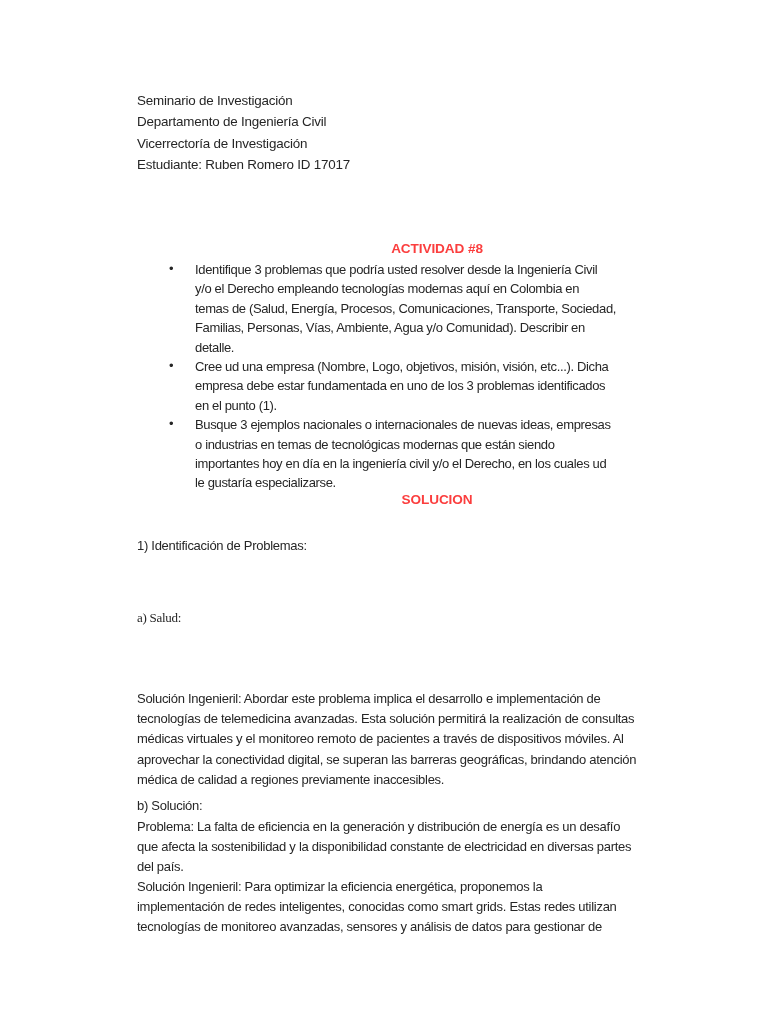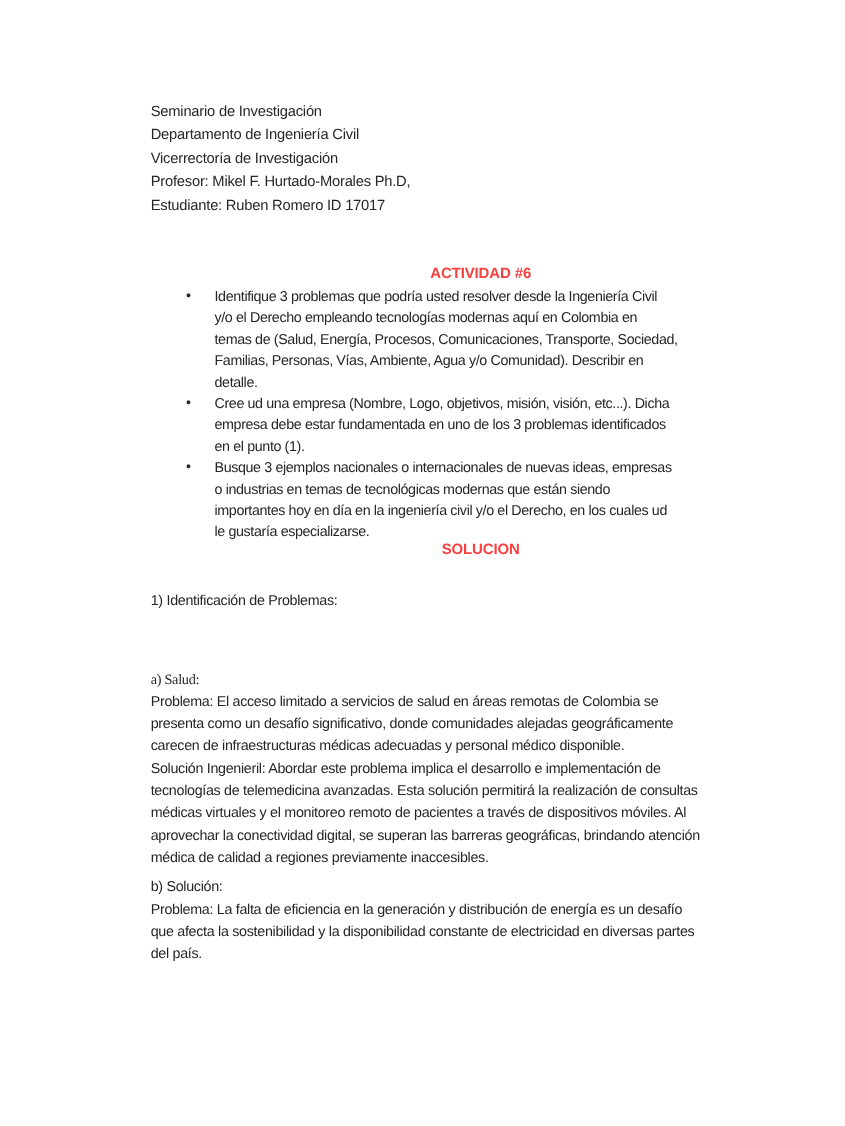--- a/index.html
+++ b/index.html
@@ -71,25 +71,24 @@
 </style>
 </head>
 <body>
 
 <div class="page">
 
   <div class="abs header-block">
     <span>Seminario de Investigación</span>
     <span>Departamento de Ingeniería Civil</span>
     <span>Vicerrectoría de Investigación</span>
-    <span>Profesor: Mikel F. Hurtado-Morales Ph.D,</span>
     <span>Estudiante: Ruben Romero ID 17017</span>
   </div>
 
-  <div class="abs red-label activity-title">ACTIVIDAD #6</div>
+  <div class="abs red-label activity-title">ACTIVIDAD #8</div>
 
   <ul class="abs bullet-list">
     <li>
       <span class="marker">•</span>
       <span class="wrap">Identifique 3 problemas que podría usted resolver desde la Ingeniería Civil
 y/o el Derecho empleando tecnologías modernas aquí en Colombia en
 temas de (Salud, Energía, Procesos, Comunicaciones, Transporte, Sociedad,
 Familias, Personas, Vías, Ambiente, Agua y/o Comunidad). Describir en
 detalle.</span>
     </li>
@@ -106,27 +105,27 @@
 importantes hoy en día en la ingeniería civil y/o el Derecho, en los cuales ud
 le gustaría especializarse.</span>
     </li>
   </ul>
 
   <div class="abs red-label solucion-label">SOLUCION</div>
 
   <div class="abs body-text section1-title">1) Identificación de Problemas:</div>
 
   <div class="abs body-text salud-heading">a) Salud:</div>
-  <div class="abs body-text wrap salud-problema">Problema: El acceso limitado a servicios de salud en áreas remotas de Colombia se
-presenta como un desafío significativo, donde comunidades alejadas geográficamente
-carecen de infraestructuras médicas adecuadas y personal médico disponible.</div>
   <div class="abs body-text wrap salud-solucion">Solución Ingenieril: Abordar este problema implica el desarrollo e implementación de
 tecnologías de telemedicina avanzadas. Esta solución permitirá la realización de consultas
 médicas virtuales y el monitoreo remoto de pacientes a través de dispositivos móviles. Al
 aprovechar la conectividad digital, se superan las barreras geográficas, brindando atención
 médica de calidad a regiones previamente inaccesibles.</div>
 
   <div class="abs body-text energia-heading">b) Solución:</div>
   <div class="abs body-text wrap energia-problema">Problema: La falta de eficiencia en la generación y distribución de energía es un desafío
 que afecta la sostenibilidad y la disponibilidad constante de electricidad en diversas partes
 del país.</div>
+  <div class="abs body-text wrap energia-solucion">Solución Ingenieril: Para optimizar la eficiencia energética, proponemos la
+implementación de redes inteligentes, conocidas como smart grids. Estas redes utilizan
+tecnologías de monitoreo avanzadas, sensores y análisis de datos para gestionar de</div>
 
 </div>
 
 </body></html>

